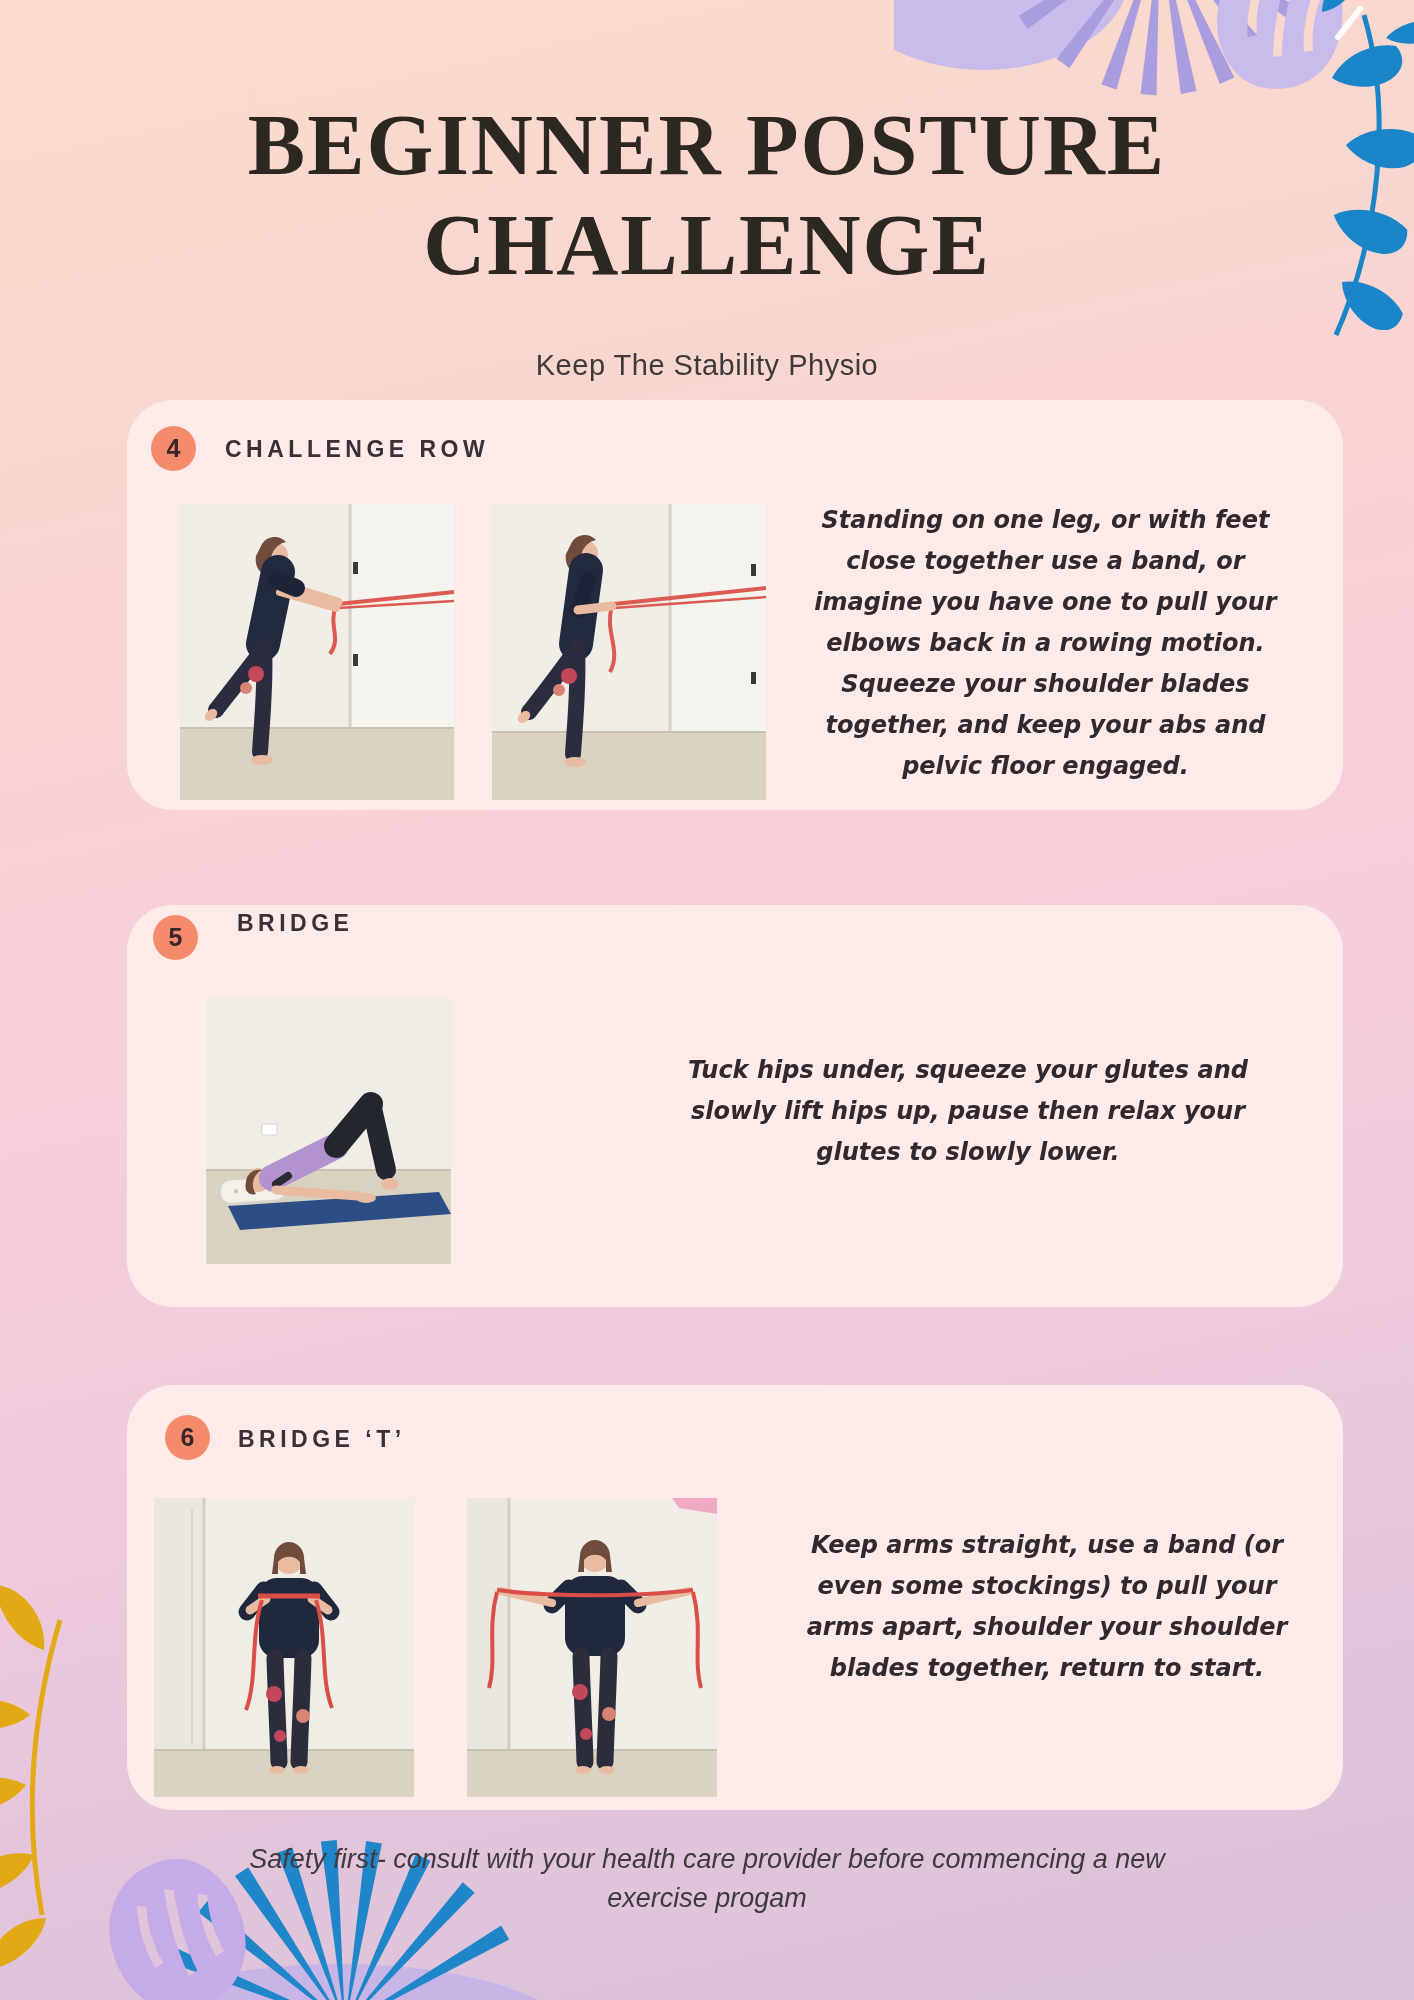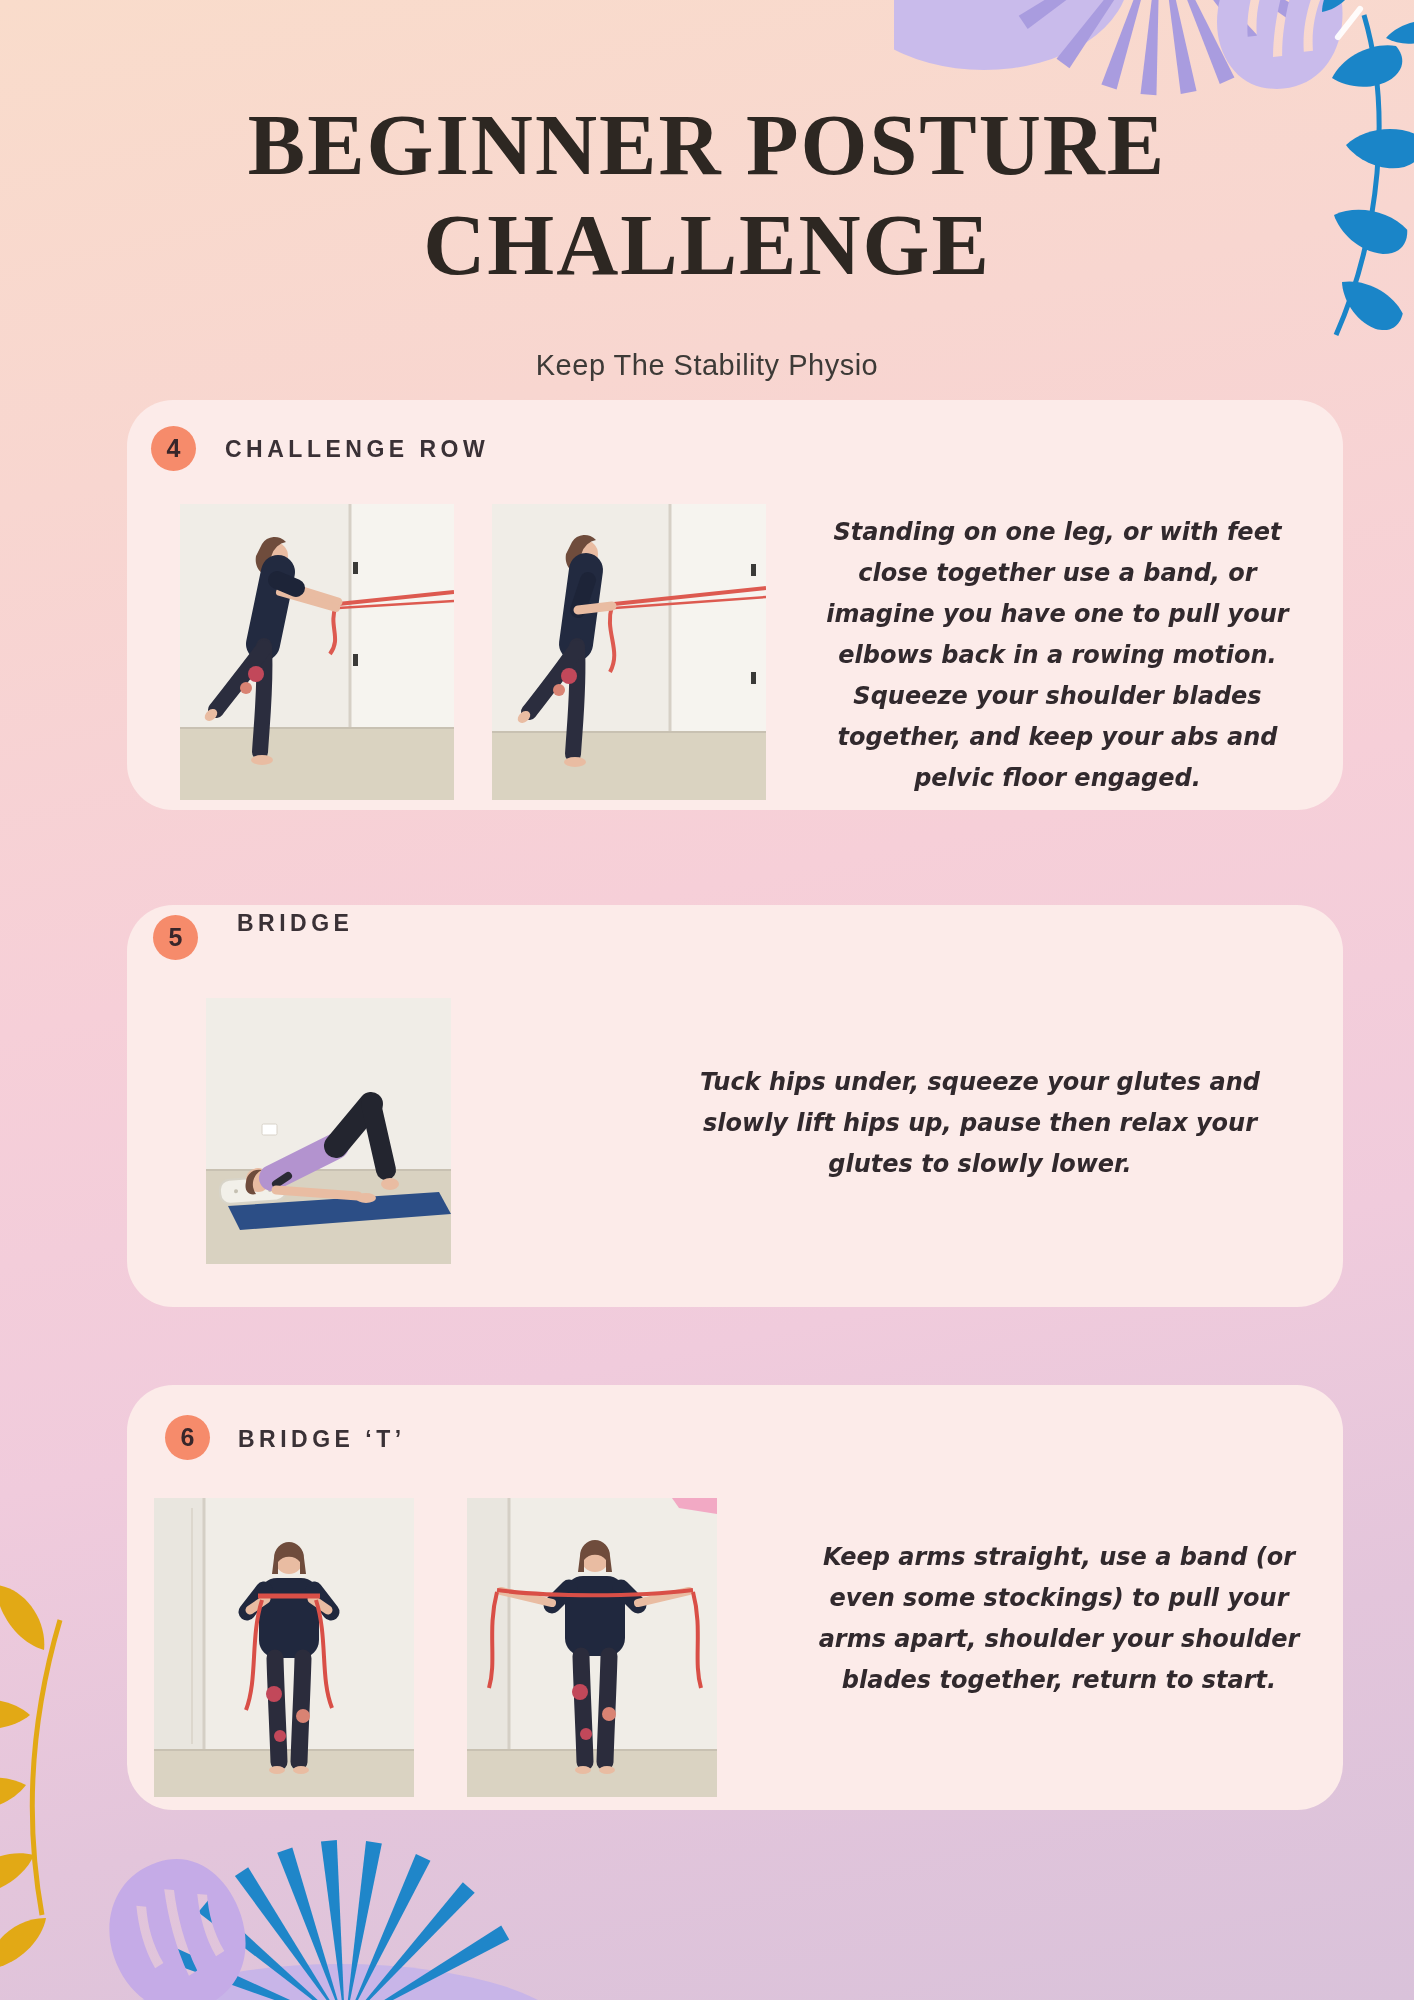--- a/index.html
+++ b/index.html
@@ -34,21 +34,21 @@
   .card-3 .card-title{left:111px;top:41px;}
 
   .photo{position:absolute;overflow:hidden;background:#f0ede7;}
   .card-1 .photo-a{left:53px;top:104px;width:274px;height:296px;}
   .card-1 .photo-b{left:365px;top:104px;width:274px;height:296px;}
   .card-2 .photo-a{left:79px;top:93px;width:245px;height:266px;}
   .card-3 .photo-a{left:27px;top:113px;width:260px;height:299px;}
   .card-3 .photo-b{left:340px;top:113px;width:250px;height:299px;}
   .photo svg{display:block;}
 
-  .desc{position:absolute;margin:12px;text-align:center;
+  .desc{position:absolute;margin:0;text-align:center;
     font-family:"DejaVu Sans",sans-serif;font-weight:bold;font-style:italic;
     font-size:24px;line-height:41px;color:#31292d;}
   .card-1 .desc{left:666px;top:100px;width:505px;}
   .card-2 .desc{left:541px;top:145px;width:600px;}
   .card-3 .desc{left:665px;top:140px;width:510px;}
 
   .footer-note{position:absolute;top:1840px;left:197px;width:1020px;margin:0;
     text-align:center;font-style:italic;font-size:27px;line-height:1.45;color:#403a3e;}
 </style>
 </head>
@@ -268,13 +268,14 @@
         <circle cx="142" cy="216" r="7" fill="#d98373"></circle>
         <circle cx="119" cy="236" r="6" fill="#c2485a"></circle>
         <ellipse cx="116" cy="272" rx="8" ry="4" fill="#e9bca2"></ellipse>
         <ellipse cx="140" cy="272" rx="8" ry="4" fill="#e9bca2"></ellipse>
       </svg>
     </div>
 
     <p class="desc">Keep arms straight, use a band (or even some stockings) to pull your arms apart, shoulder your shoulder blades together, return to start.</p>
   </section>
 
+  <p class="footer-note">Safety first- consult with your health care provider before commencing a new exercise progam</p>
 </div>
 
 </body></html>

